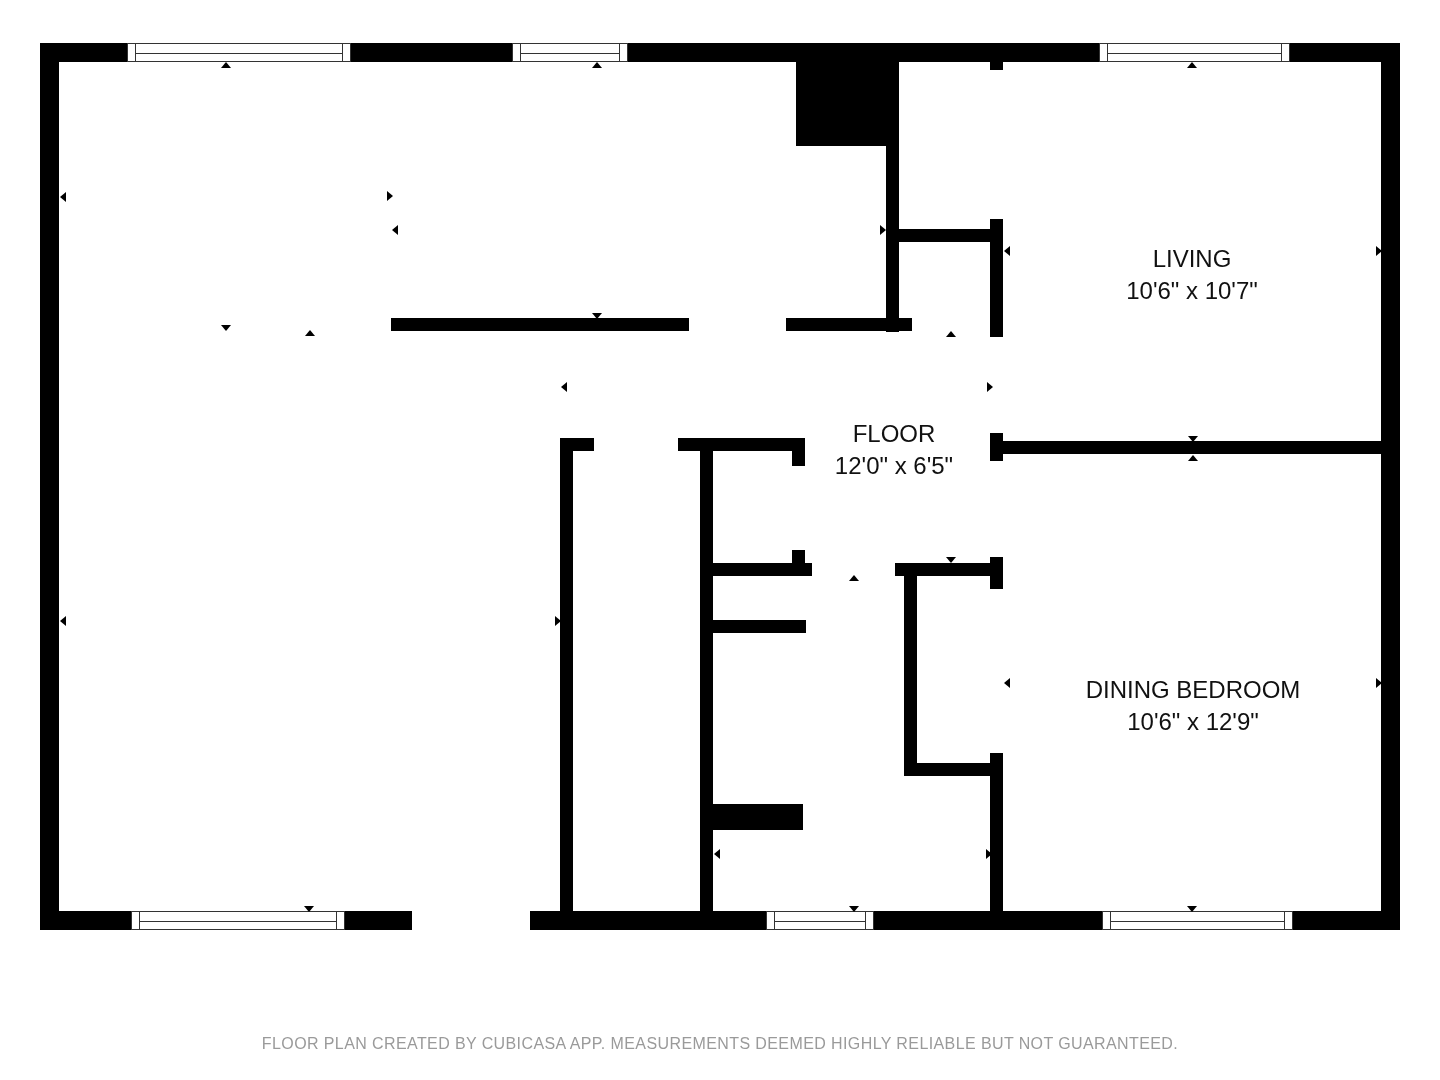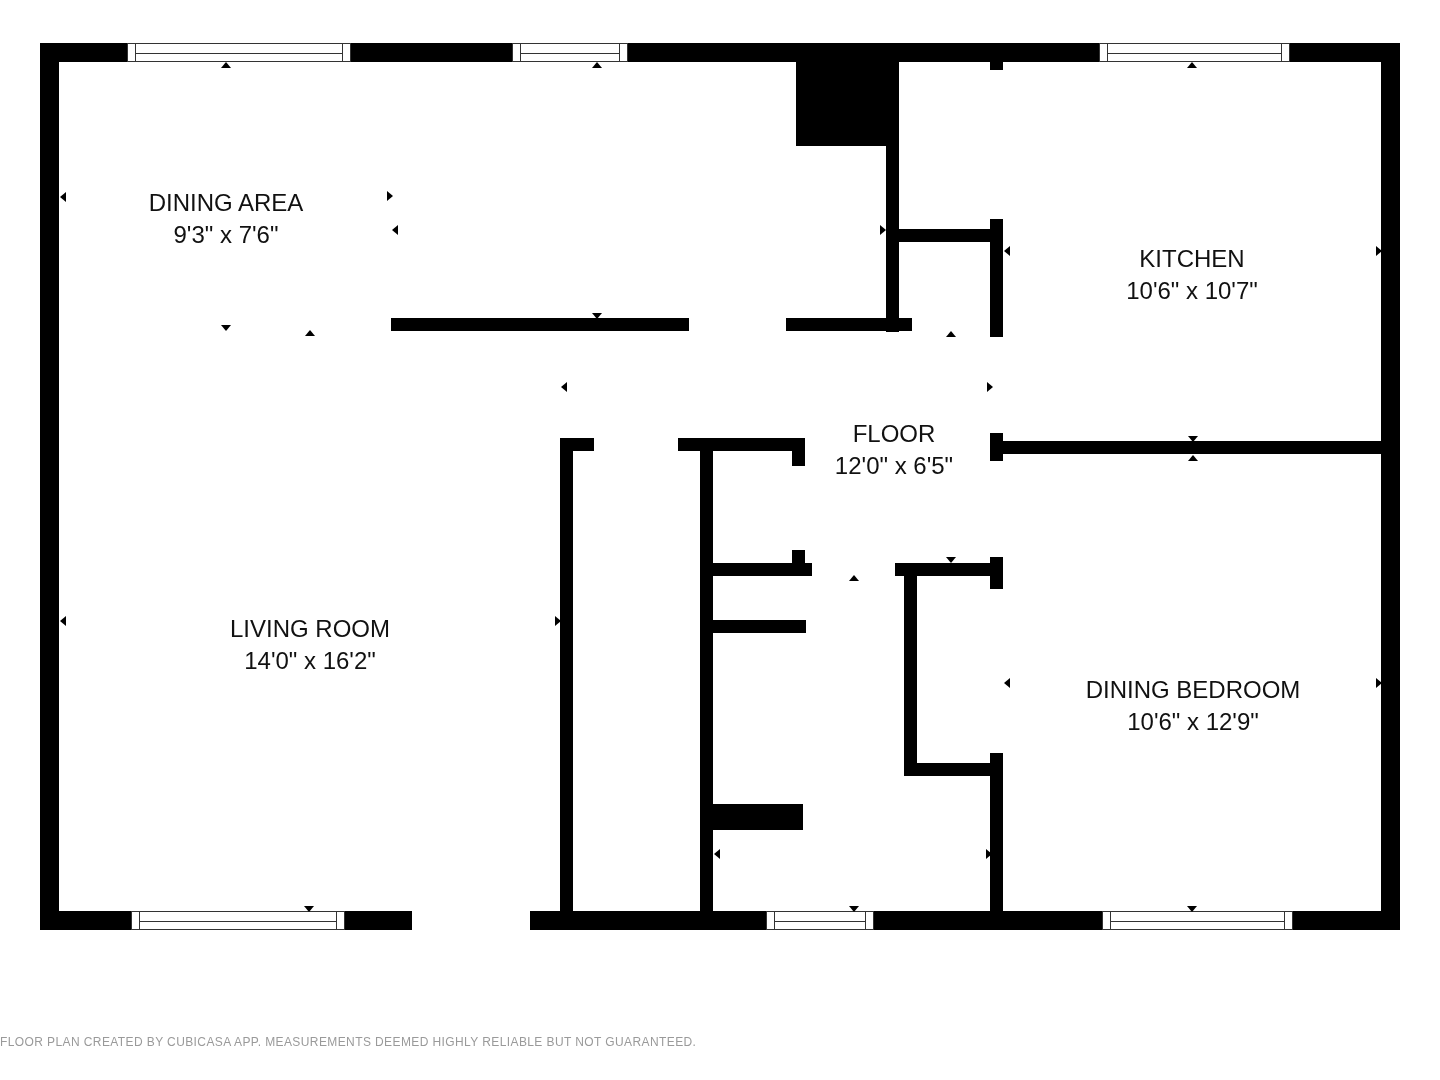--- a/index.html
+++ b/index.html
@@ -10,21 +10,21 @@
     .window::before { content: ""; position: absolute; left: 7px; right: 7px; top: 50%; height: 0; border-top: 1px solid #333; }
     .window::after { content: ""; position: absolute; left: 7px; right: 7px; top: 0; bottom: 0; border-left: 1px solid #333; border-right: 1px solid #333; }
     .opening { position: absolute; background: #fff; }
     .room-label { position: absolute; text-align: center; color: #111; font-size: 24px; line-height: 32px; transform: translateX(-50%); white-space: nowrap; }
     .room-label .name, .room-label .dims { display: block; }
     .marker { position: absolute; width: 0; height: 0; }
     .m-up { border-left: 5px solid transparent; border-right: 5px solid transparent; border-bottom: 6px solid #000; }
     .m-down { border-left: 5px solid transparent; border-right: 5px solid transparent; border-top: 6px solid #000; }
     .m-left { border-top: 5px solid transparent; border-bottom: 5px solid transparent; border-right: 6px solid #000; }
     .m-right { border-top: 5px solid transparent; border-bottom: 5px solid transparent; border-left: 6px solid #000; }
-    .footer { position: absolute; left: 0; right: 0; top: 1035px; text-align: left; font-size: 12px; color: #9a9a9a; letter-spacing: 0.4px; }
+    .footer { position: absolute; left: 0; right: 0; top: 1035px; text-align: center; font-size: 16px; color: #9a9a9a; letter-spacing: 0.4px; }
   </style>
 </head>
 <body>
 
 <div class="plan">
 
   <div class="wall" style="left:40px;top:43px;width:1360px;height:19px;"></div>
   <div class="wall" style="left:40px;top:911px;width:1360px;height:19px;"></div>
   <div class="wall" style="left:40px;top:43px;width:19px;height:887px;"></div>
   <div class="wall" style="left:1381px;top:43px;width:19px;height:887px;"></div>
@@ -93,35 +93,27 @@
   <div class="marker m-left" style="left:60px;top:616px;"></div>
   <div class="marker m-right" style="left:555px;top:616px;"></div>
   <div class="marker m-left" style="left:1004px;top:678px;"></div>
   <div class="marker m-right" style="left:1376px;top:678px;"></div>
   <div class="marker m-left" style="left:714px;top:849px;"></div>
   <div class="marker m-right" style="left:986px;top:849px;"></div>
   <div class="marker m-down" style="left:304px;top:906px;"></div>
   <div class="marker m-down" style="left:849px;top:906px;"></div>
   <div class="marker m-down" style="left:1187px;top:906px;"></div>
 
-  <div class="room-label" style="left:226px;top:187px;">
-    <span class="name">DINING AREA</span>
-    <span class="dims">9'3" x 7'6"</span>
-  </div>
   <div class="room-label" style="left:1192px;top:243px;">
-    <span class="name">KITCHEN</span>
+    <span class="name">LIVING</span>
     <span class="dims">10'6" x 10'7"</span>
   </div>
   <div class="room-label" style="left:894px;top:418px;">
     <span class="name">FLOOR</span>
     <span class="dims">12'0" x 6'5"</span>
-  </div>
-  <div class="room-label" style="left:310px;top:613px;">
-    <span class="name">LIVING ROOM</span>
-    <span class="dims">14'0" x 16'2"</span>
   </div>
   <div class="room-label" style="left:1193px;top:674px;">
     <span class="name">DINING BEDROOM</span>
     <span class="dims">10'6" x 12'9"</span>
   </div>
 </div>
 
 <div class="footer">FLOOR PLAN CREATED BY CUBICASA APP. MEASUREMENTS DEEMED HIGHLY RELIABLE BUT NOT GUARANTEED.</div>
 
 </body></html>

